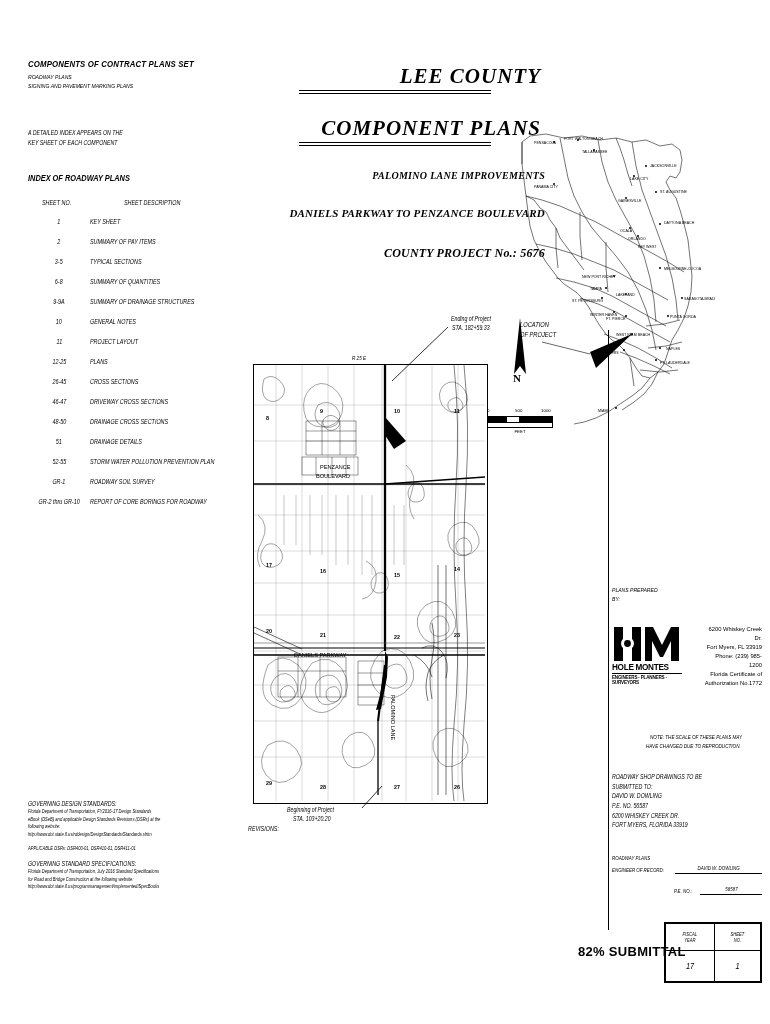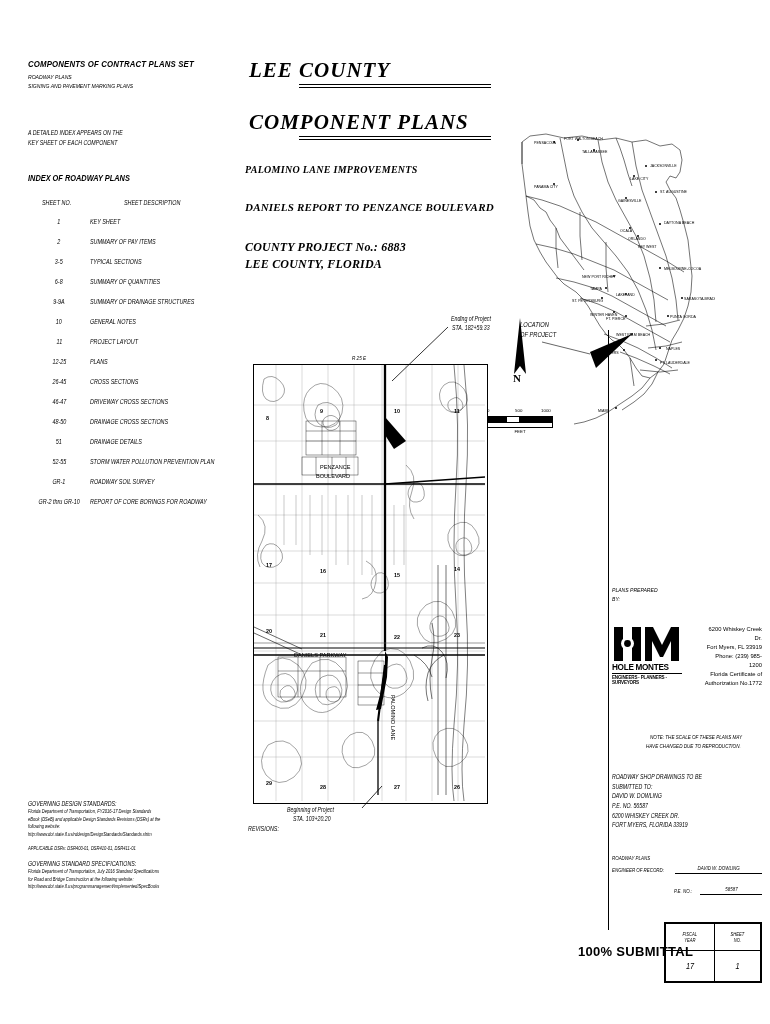--- a/index.html
+++ b/index.html
@@ -36,21 +36,21 @@
   .hdr1{font-size:9.5px;font-weight:bold;letter-spacing:.2px;}
   .sub-line{font-size:6.2px;line-height:9px;}
   .note-line{font-size:6.4px;line-height:9.5px;}
   .hdr2{font-size:9px;font-weight:bold;}
   .col-head{font-size:6.6px;}
   .idx-row{font-size:6.6px;height:20px;line-height:20px;}
   .idx-no{display:inline-block;width:62px;text-align:center;vertical-align:top;}
   .idx-desc{display:inline-block;vertical-align:top;}
 
   
-  #title-block{left:245px;top:58px;width:300px;text-align:left;}
+  #title-block{left:245px;top:64px;width:300px;text-align:right;}
   .t-main{
     font-family:"Liberation Serif", serif;font-style:italic;font-weight:bold;
     font-size:21px;letter-spacing:1px;display:inline-block;padding:0 4px;
   }
   .t-rule{height:0;border-top:1.6px solid #000;border-bottom:1.6px solid #000;
           height:2px;width:192px;margin:1px auto 0 auto;}
   .t-sub{
     font-family:"Liberation Serif", serif;font-style:italic;font-weight:bold;
     font-size:10px;letter-spacing:.3px;
   }
@@ -189,23 +189,22 @@
   <div class="abs" id="title-block">
     <div>
       <span class="t-main">LEE COUNTY</span>
       <div class="t-rule"></div>
     </div>
     <div style="margin-top:22px">
       <span class="t-main">COMPONENT PLANS</span>
       <div class="t-rule"></div>
     </div>
     <div class="t-sub" style="margin-top:24px">PALOMINO LANE IMPROVEMENTS</div>
-    <div class="t-sub2" style="margin-top:26px">DANIELS REPORT TO PENZANCE BOULEVARD</div>
-    <div class="t-proj" style="margin-top:26px">COUNTY PROJECT No.: 6883</div>
-    <div class="t-proj">LEE COUNTY, FLORIDA</div>
+    <div class="t-sub2" style="margin-top:26px">DANIELS PARKWAY TO PENZANCE BOULEVARD</div>
+    <div class="t-proj" style="margin-top:26px">COUNTY PROJECT No.: 5676</div>
   </div>
 
   <div class="abs" id="fl-map">
     <svg width="195" height="350" viewBox="0 0 195 350">
       <g fill="none" stroke="#000" stroke-width="0.55">
 
         <path d="M2,22 L10,16 L26,14 L44,18 L62,16 L80,20 L96,18 L112,22 L126,20
                  L140,26 L152,24 L160,30 L162,40 L160,52 L156,58 L150,56
                  L146,62 L150,70 L156,78 L160,90 L164,104 L168,120 L170,138
                  L172,156 L171,172 L168,186 L164,198 L158,210 L152,220
@@ -584,21 +583,21 @@
     <div class="std-b"><span class="eng">APPLICABLE DSRs: DSR400-01, DSR410-01, DSR411-01</span></div>
     <div class="std-gap"></div>
     <div class="std-h"><span class="eng">GOVERNING STANDARD SPECIFICATIONS:</span></div>
     <div class="std-b">
       <div><span class="eng">Florida Department of Transportation, July 2016 Standard Specifications</span></div>
       <div><span class="eng">for Road and Bridge Construction at the following website:</span></div>
       <div><span class="eng">http://www.dot.state.fl.us/programmanagement/implemented/SpecBooks</span></div>
     </div>
   </div>
 
-  <div class="abs" id="submittal">100% SUBMITTAL</div>
+  <div class="abs" id="submittal">82% SUBMITTAL</div>
 
   <div class="abs" id="sheetbox">
     <table>
       <tbody>
           <tr>
         <td class="sb-h">
           <div class="ital"><span class="engc">FISCAL</span></div>
           <div class="ital"><span class="engc">YEAR</span></div>
         </td>
         <td class="sb-h">

